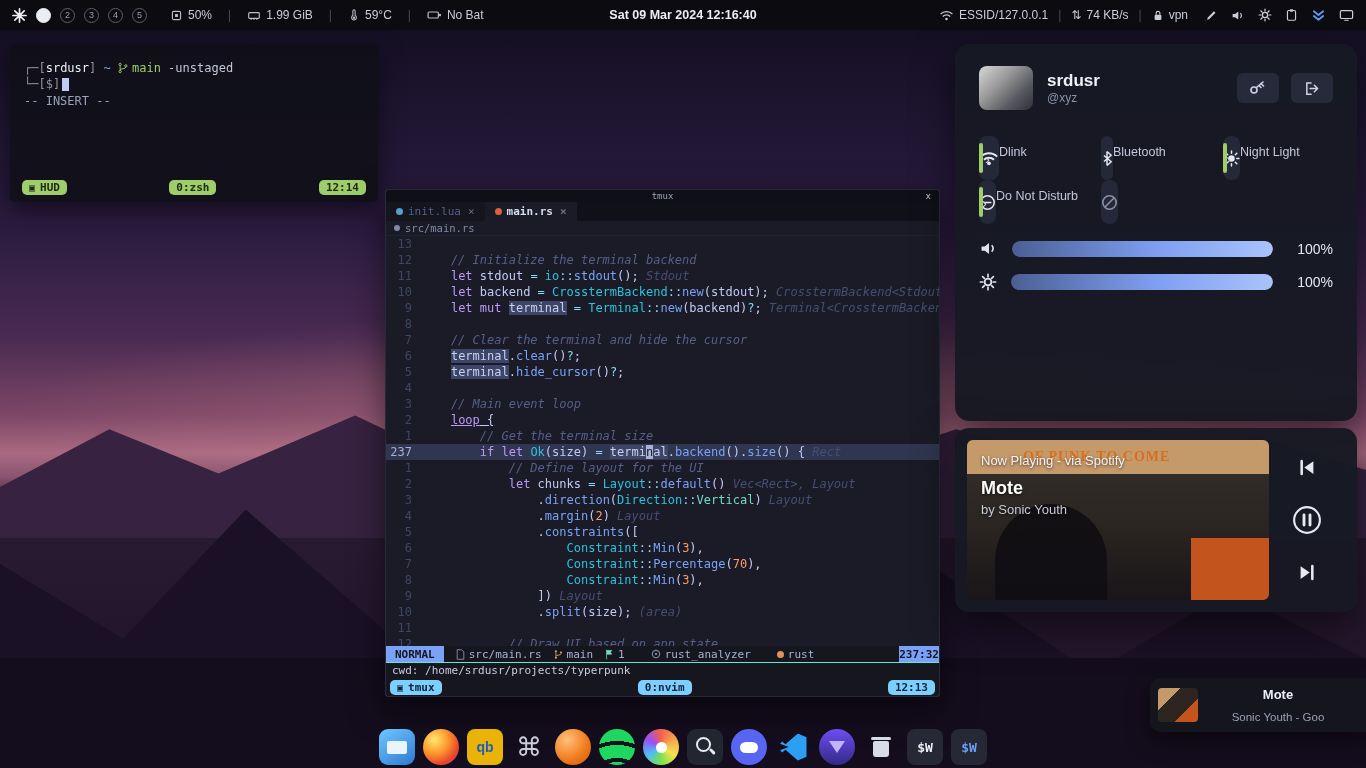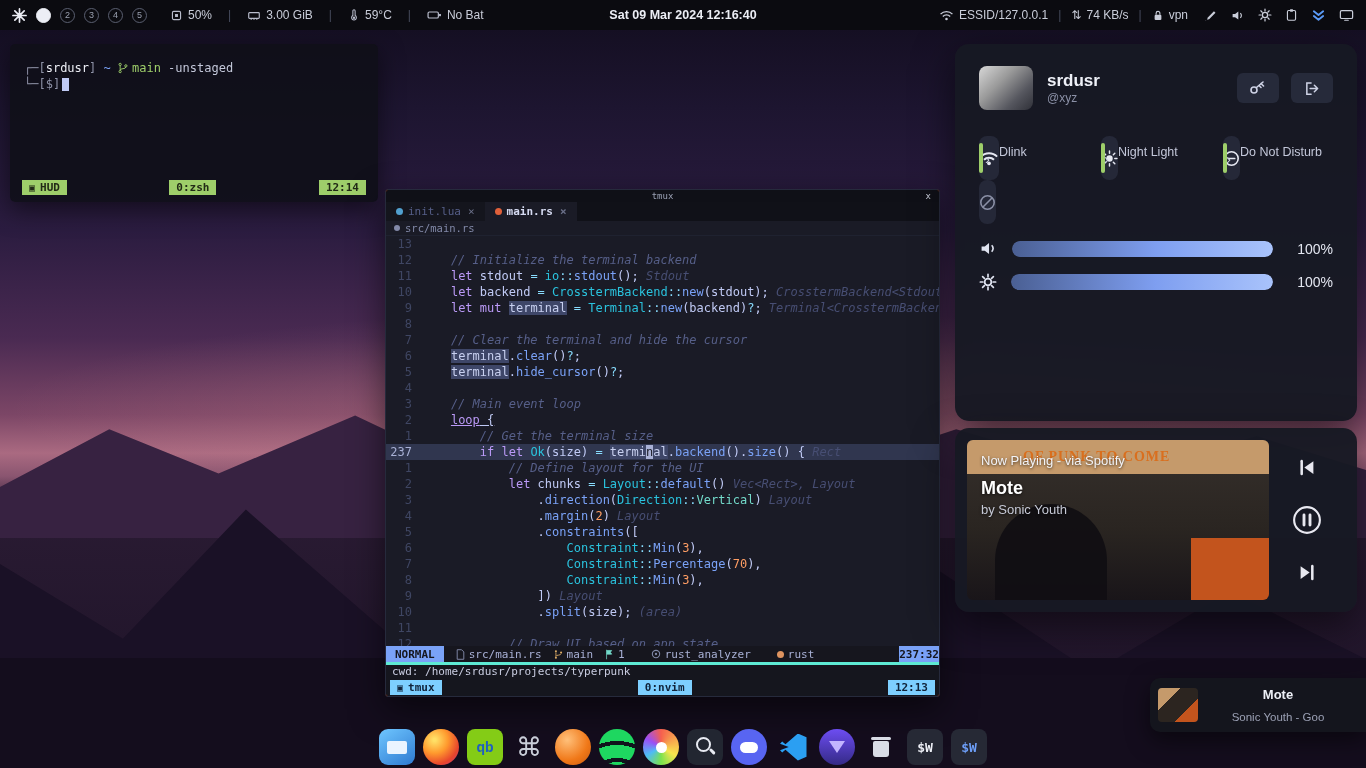--- a/index.html
+++ b/index.html
@@ -28,21 +28,21 @@
 .updown::before{content:"⇅";font-size:12px;color:#c9cdd9}
 .stats{display:flex;align-items:center;gap:15px;margin-left:14px}
 
 
 .term-win{position:absolute;left:10px;top:44px;width:368px;height:158px;background:rgba(15,16,24,.9);border-radius:5px;box-shadow:0 8px 24px rgba(0,0,0,.5);padding:16px 14px;font:12px "DejaVu Sans Mono",monospace;line-height:16px;color:#c0caf5;z-index:10}
 .t-line{white-space:pre;display:flex;align-items:center}
 .t-dim{color:#8f93a8}.t-user{color:#eceef5}.t-path{color:#7aa2f7}.t-branch{color:#9ece6a}.t-state{color:#c3c7d9}
 .t-mode{color:#9aa0b8;margin-top:1px}
 .t-cursor{display:inline-block;width:7px;height:13px;background:#c0caf5;margin-left:2px}
 .t-bar{position:absolute;left:12px;right:12px;bottom:7px;display:flex;justify-content:space-between;align-items:center}
-.pill{font:700 11px "DejaVu Sans Mono",monospace;padding:1px 7px;border-radius:0;display:flex;align-items:center}
+.pill{font:700 11px "DejaVu Sans Mono",monospace;padding:1px 7px;border-radius:5px;display:flex;align-items:center}
 .pill.green{background:#9ece6a;color:#222a17}
 .pill.blue{background:#7dcfff;color:#10233a}
 .pill-ic::before{content:"▣";margin-right:5px;font-size:10px}
 
 
 .tmux-win{position:absolute;left:385px;top:189px;width:555px;height:508px;background:#c2410c;border:1px solid #262a3c;border-radius:3px;box-shadow:0 12px 34px rgba(0,0,0,.55);display:flex;flex-direction:column;z-index:11;overflow:hidden}
 .tw-title{height:12px;position:relative;background:#0f1017;color:#9aa0b4;font:9px "DejaVu Sans Mono",monospace;text-align:center;line-height:12px}
 .tw-x{position:absolute;right:8px;top:0;color:#c9cdd9}
 .tabbar{height:19px;background:#101118;display:flex;align-items:stretch;font:11px "DejaVu Sans Mono",monospace}
 .tab{display:flex;align-items:center;gap:5px;padding:0 10px;color:#565f89;background:#14151d}
@@ -61,21 +61,21 @@
 .op{color:#89ddff}.cm{color:#565f89;font-style:italic}.hint{color:#474e73;font-style:italic}
 .txt{color:#c0caf5}
 .sr{background:#3e4668;color:#c8d0f0}
 .cur{background:#a9b1d6;color:#1a1b26}
 .u{text-decoration:underline}
 .statusline{height:16px;background:#16161e;display:flex;align-items:center;font:700 11px "DejaVu Sans Mono",monospace;color:#a9b1d6;gap:12px}
 .sl-mode{background:#7aa2f7;color:#15161e;padding:0 9px;height:100%;display:flex;align-items:center}
 .sl-seg{display:flex;align-items:center;gap:4px;font-weight:400}
 .sl-pos{background:#7aa2f7;color:#15161e;padding:0 0;height:100%;display:flex;align-items:center;margin-left:auto;font-weight:700}
 .sl-gap{margin-left:14px}
-.cwdline{height:16px;background:#15161e;color:#c8cce0;font:11px "DejaVu Sans Mono",monospace;display:flex;align-items:center;padding:0 6px;border-top:3px solid #5eead4}
+.cwdline{height:16px;background:#15161e;color:#c8cce0;font:11px "DejaVu Sans Mono",monospace;display:flex;align-items:center;padding:0 6px;border-top:1px solid #5eead4}
 .tmuxbar{height:18px;background:#15161e;display:flex;justify-content:space-between;align-items:center;padding:0 4px}
 
 
 .cc{position:absolute;left:955px;top:44px;width:402px;height:377px;background:rgba(23,25,35,.97);border-radius:14px;box-shadow:0 14px 40px rgba(0,0,0,.55);padding:22px 24px;z-index:20;color:#e6e8f2}
 .cc-profile{display:flex;align-items:center}
 .avatar{width:54px;height:44px;border-radius:8px;background:linear-gradient(135deg,#d8d8d8 0%,#9a9a9a 38%,#55565e 72%,#2f3038 100%);flex:none}
 .cc-id{margin-left:14px}
 .cc-name{font-size:17px;font-weight:700;color:#eef0f7}
 .cc-handle{font-size:12px;color:#8b90a6;margin-top:0}
 .cc-actions{margin-left:auto;display:flex;gap:12px}
@@ -111,21 +111,21 @@
 .notif-text{flex:1;text-align:center}
 .notif-title{font-size:13px;font-weight:700;color:#eef0f7}
 .notif-body{font-size:11.5px;color:#9ba0b4;margin-top:9px}
 
 
 .dock{position:absolute;bottom:3px;left:50%;transform:translateX(-50%);display:flex;align-items:center;gap:8px;z-index:15}
 .dock-ic{width:36px;height:36px;display:flex;align-items:center;justify-content:center;position:relative;cursor:pointer}
 .ic-files{border-radius:9px;background:linear-gradient(145deg,#6fc6ff,#2e7ad1)}
 .ic-files::before{content:"";width:20px;height:13px;background:#eaf4ff;border-radius:2px}
 .ic-firefox{border-radius:50%;background:radial-gradient(circle at 32% 30%,#ffe066 4%,#ff9a2e 38%,#e8452c 70%,#c23a8f 100%)}
-.ic-qute{border-radius:8px;background:#84cc16;color:#1f5fc0;font:700 14px "Liberation Sans",sans-serif}
+.ic-qute{border-radius:8px;background:#eab308;color:#1f5fc0;font:700 14px "Liberation Sans",sans-serif}
 .ic-knot{color:#c9cdd8;font-size:26px}
 .ic-knot::before{content:"⌘"}
 .ic-jdown{border-radius:50%;background:radial-gradient(circle at 34% 30%,#ffc07a,#f07818 60%,#c85a10)}
 .ic-spotify{border-radius:50%;background:repeating-radial-gradient(circle at 50% 175%,#1ed760 0 13px,#10131c 13px 17px)}
 .ic-photos{border-radius:50%;background:conic-gradient(#f65f4e,#f6a54e,#f6e54e,#7ae24e,#4ebbf6,#9b4ef6,#f65f4e)}
 .ic-photos::before{content:"";width:11px;height:11px;border-radius:50%;background:#fff}
 .ic-search{border-radius:9px;background:#222631}
 .ic-search::before{content:"";position:absolute;left:9px;top:8px;width:11px;height:11px;border:2.5px solid #e8eaf2;border-radius:50%}
 .ic-search::after{content:"";position:absolute;left:22px;top:21px;width:7px;height:2.5px;background:#e8eaf2;transform:rotate(45deg);border-radius:2px}
 .ic-discord{border-radius:50%;background:#5865f2}
@@ -174,21 +174,21 @@
           <span>50%</span>
         </span>
         <span class="sep">|</span>
         <span class="stat">
           <span class="tb-ic">
               <svg width="14" height="13" viewBox="0 0 16 16">
                 <rect x="1.5" y="4.5" width="13" height="7" rx="1" stroke="#b9bdcc" fill="none" stroke-width="1.4"></rect>
                 <path d="M4.5 11.5v2M8 11.5v2M11.5 11.5v2" stroke="#b9bdcc" stroke-width="1.2"></path>
               </svg>
             </span>
-          <span>3.00 GiB</span>
+          <span>1.99 GiB</span>
         </span>
         <span class="sep">|</span>
         <span class="stat">
           <span class="tb-ic">
               <svg width="12" height="14" viewBox="0 0 16 16">
                 <path d="M6.5 2.5a1.5 1.5 0 0 1 3 0v6.2a3.2 3.2 0 1 1-3 0z" stroke="#b9bdcc" fill="none" stroke-width="1.4"></path>
                 <circle cx="8" cy="11.6" r="1.6" fill="#b9bdcc"></circle>
               </svg>
             </span>
           <span>59°C</span>
@@ -274,20 +274,21 @@
   </header>
 
   <section class="term-win">
     <div class="t-line"><span class="t-dim">┌─[</span><span class="t-user">srdusr</span><span class="t-dim">] </span><span class="t-path">~ </span><span class="tb-ic" style="margin-right:4px"><svg width="10" height="12" viewBox="0 0 14 16">
             <circle cx="3" cy="3" r="1.6" stroke="#9ece6a" fill="none" stroke-width="1.3"></circle>
             <circle cx="3" cy="13" r="1.6" stroke="#9ece6a" fill="none" stroke-width="1.3"></circle>
             <circle cx="11" cy="5" r="1.6" stroke="#9ece6a" fill="none" stroke-width="1.3"></circle>
             <path d="M3 4.6v6.8M11 6.6c0 3.4-8 1.4-8 4.4" stroke="#9ece6a" fill="none" stroke-width="1.3"></path>
           </svg></span><span class="t-branch">main </span><span class="t-state">-unstaged</span></div>
     <div class="t-line"><span class="t-dim">└─[$]</span><span class="t-cursor"></span></div>
+    <div class="t-line t-mode">-- INSERT --</div>
     <div class="t-bar">
       <span class="pill green pill-ic">
           <span>HUD</span>
         </span>
       <span class="pill green">0:zsh</span>
       <span class="pill green">12:14</span>
     </div>
   </section>
 
   <section class="tmux-win">
@@ -487,20 +488,28 @@
       <div class="cell">
         <div class="tile active">
           <svg width="20" height="15" viewBox="0 0 16 12">
               <path d="M1.5 4.5a9 9 0 0 1 13 0" stroke="#e6e8f2" fill="none" stroke-width="1.6"></path>
               <path d="M4 7a5.6 5.6 0 0 1 8 0" stroke="#e6e8f2" fill="none" stroke-width="1.6"></path>
               <circle cx="8" cy="9.8" r="1.5" fill="#e6e8f2"></circle>
             </svg>
           <span class="chev"></span>
         </div>
         <div class="tile-label">Dlink</div>
+      </div>
+      <div class="cell">
+        <div class="tile">
+          <svg width="12" height="17" viewBox="0 0 12 16">
+              <path d="M6 1v14M6 1l4.2 3.8L3 11M6 15l4.2-3.8L3 5" stroke="#e6e8f2" fill="none" stroke-width="1.5" stroke-linejoin="round"></path>
+            </svg>
+        </div>
+        <div class="tile-label">Bluetooth</div>
       </div>
       <div class="cell">
         <div class="tile active">
           <svg width="17" height="17" viewBox="0 0 16 16">
               <circle cx="8" cy="8" r="3" fill="#e6e8f2"></circle>
               <path d="M8 1v2M8 13v2M1 8h2M13 8h2M3 3l1.4 1.4M11.6 11.6L13 13M13 3l-1.4 1.4M4.4 11.6L3 13" stroke="#e6e8f2" stroke-width="1.4" stroke-linecap="round"></path>
             </svg>
           <span class="chev"></span>
         </div>
         <div class="tile-label">Night Light</div>

